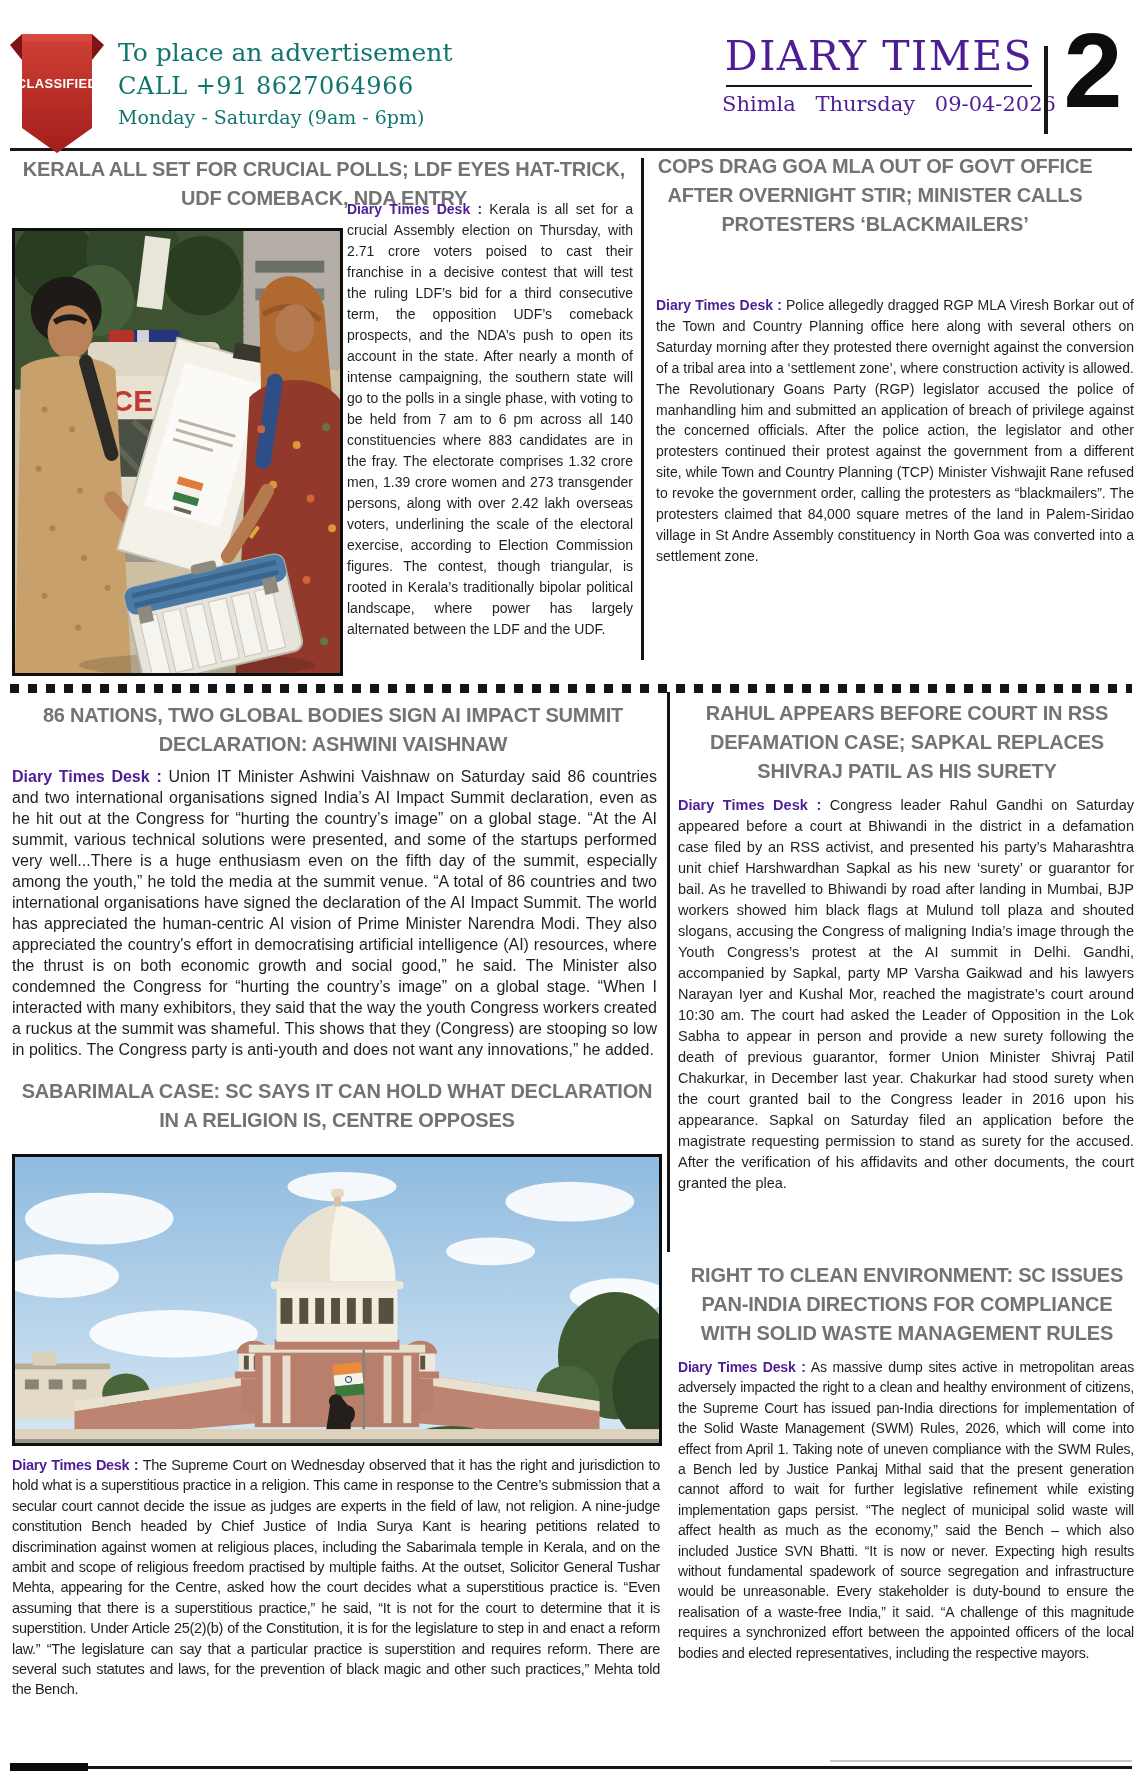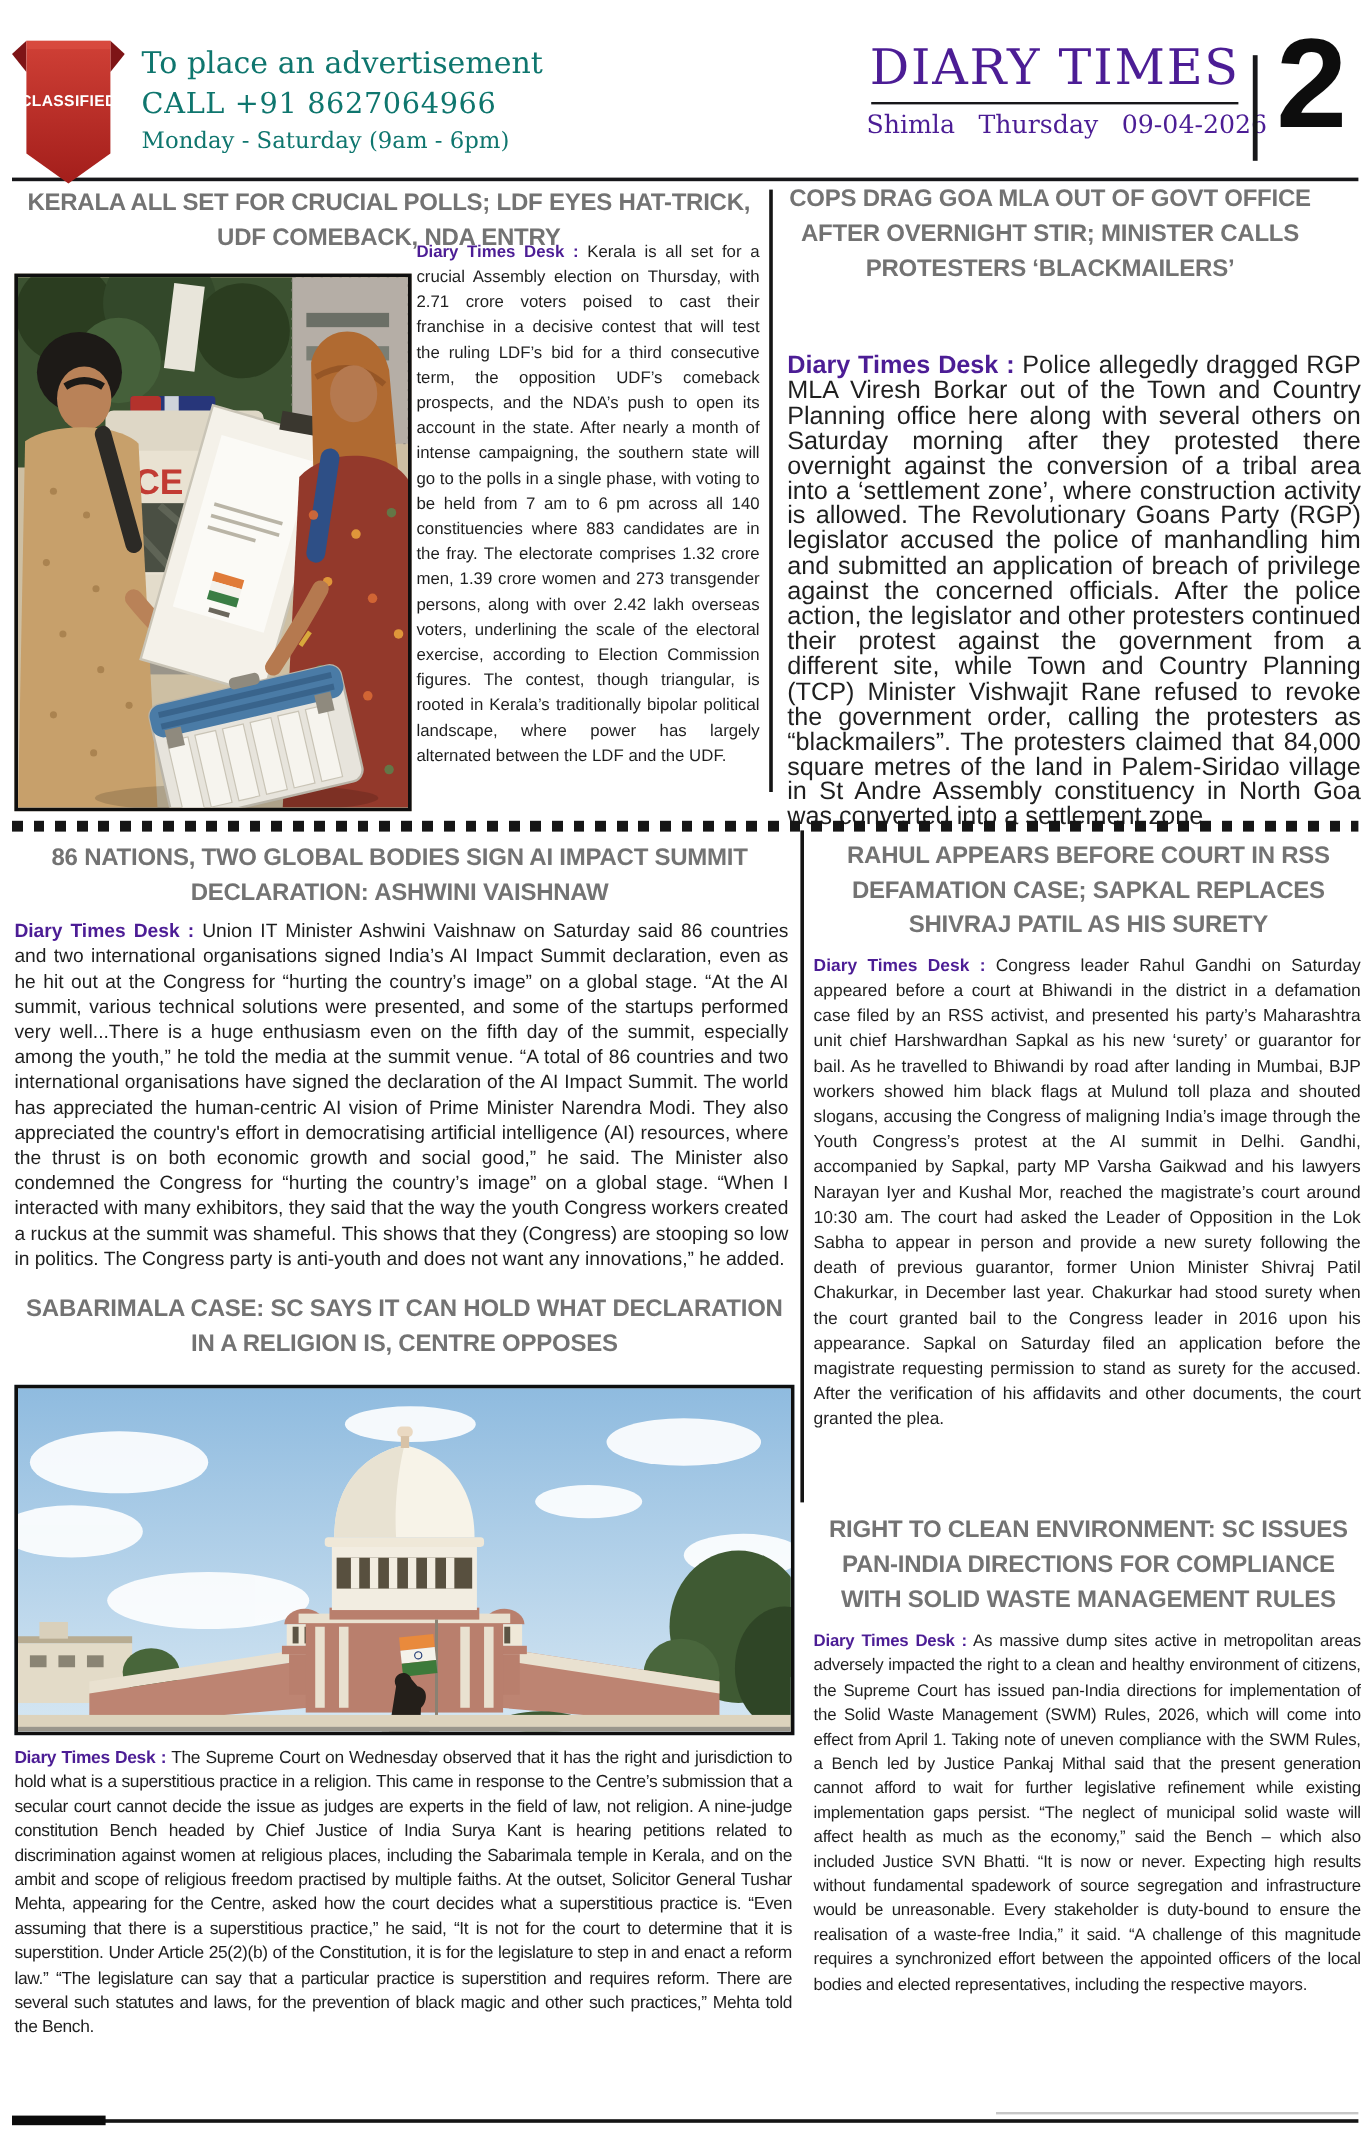--- a/index.html
+++ b/index.html
@@ -26,21 +26,21 @@
   .headline { position:absolute; text-align:center; font-weight:700; color:#737373; font-size:20px; line-height:1.45; letter-spacing:-0.2px; }
   .body-text { position:absolute; text-align:justify; color:#1f1f1f; }
   .desk { font-weight:700; color:#4c1d95; }
   
   .h-kerala { left:14px; top:155px; width:620px; }
   .kerala-photo { position:absolute; left:12px; top:228px; width:331px; height:448px; border:3px solid #0f0f0f; background:#cdbfa3; }
   .kerala-photo svg, .sc-photo svg { display:block; width:100%; height:100%; }
   .kerala-body { left:347px; top:199px; width:286px; font-size:14px; line-height:21px; }
   .divider-v-top { position:absolute; left:641px; top:158px; width:2.5px; height:502px; background:#141414; }
   .h-goa { left:636px; top:152px; width:478px; }
-  .goa-body { left:656px; top:295px; width:478px; font-size:21px; line-height:20.9px; }
+  .goa-body { left:656px; top:295px; width:478px; font-size:14px; line-height:20.9px; }
   
   .dotted-divider { position:absolute; left:10px; top:684px; width:1122px; height:9px;
     background:repeating-linear-gradient(to right, #151515 0 9px, transparent 9px 18px); }
   
   .h-ai { left:14px; top:701px; width:638px; }
   .ai-body { left:12px; top:766px; width:645px; font-size:16px; line-height:21px; }
   .h-saba { left:12px; top:1077px; width:650px; }
   .sc-photo { position:absolute; left:12px; top:1154px; width:650px; height:292px; border:3px solid #0f0f0f; background:#bcd6ea; }
   .saba-body { left:12px; top:1455px; width:648px; font-size:14.5px; line-height:20.4px; letter-spacing:-0.3px; }
   .divider-v-mid { position:absolute; left:667px; top:692px; width:2.5px; height:560px; background:#141414; }

